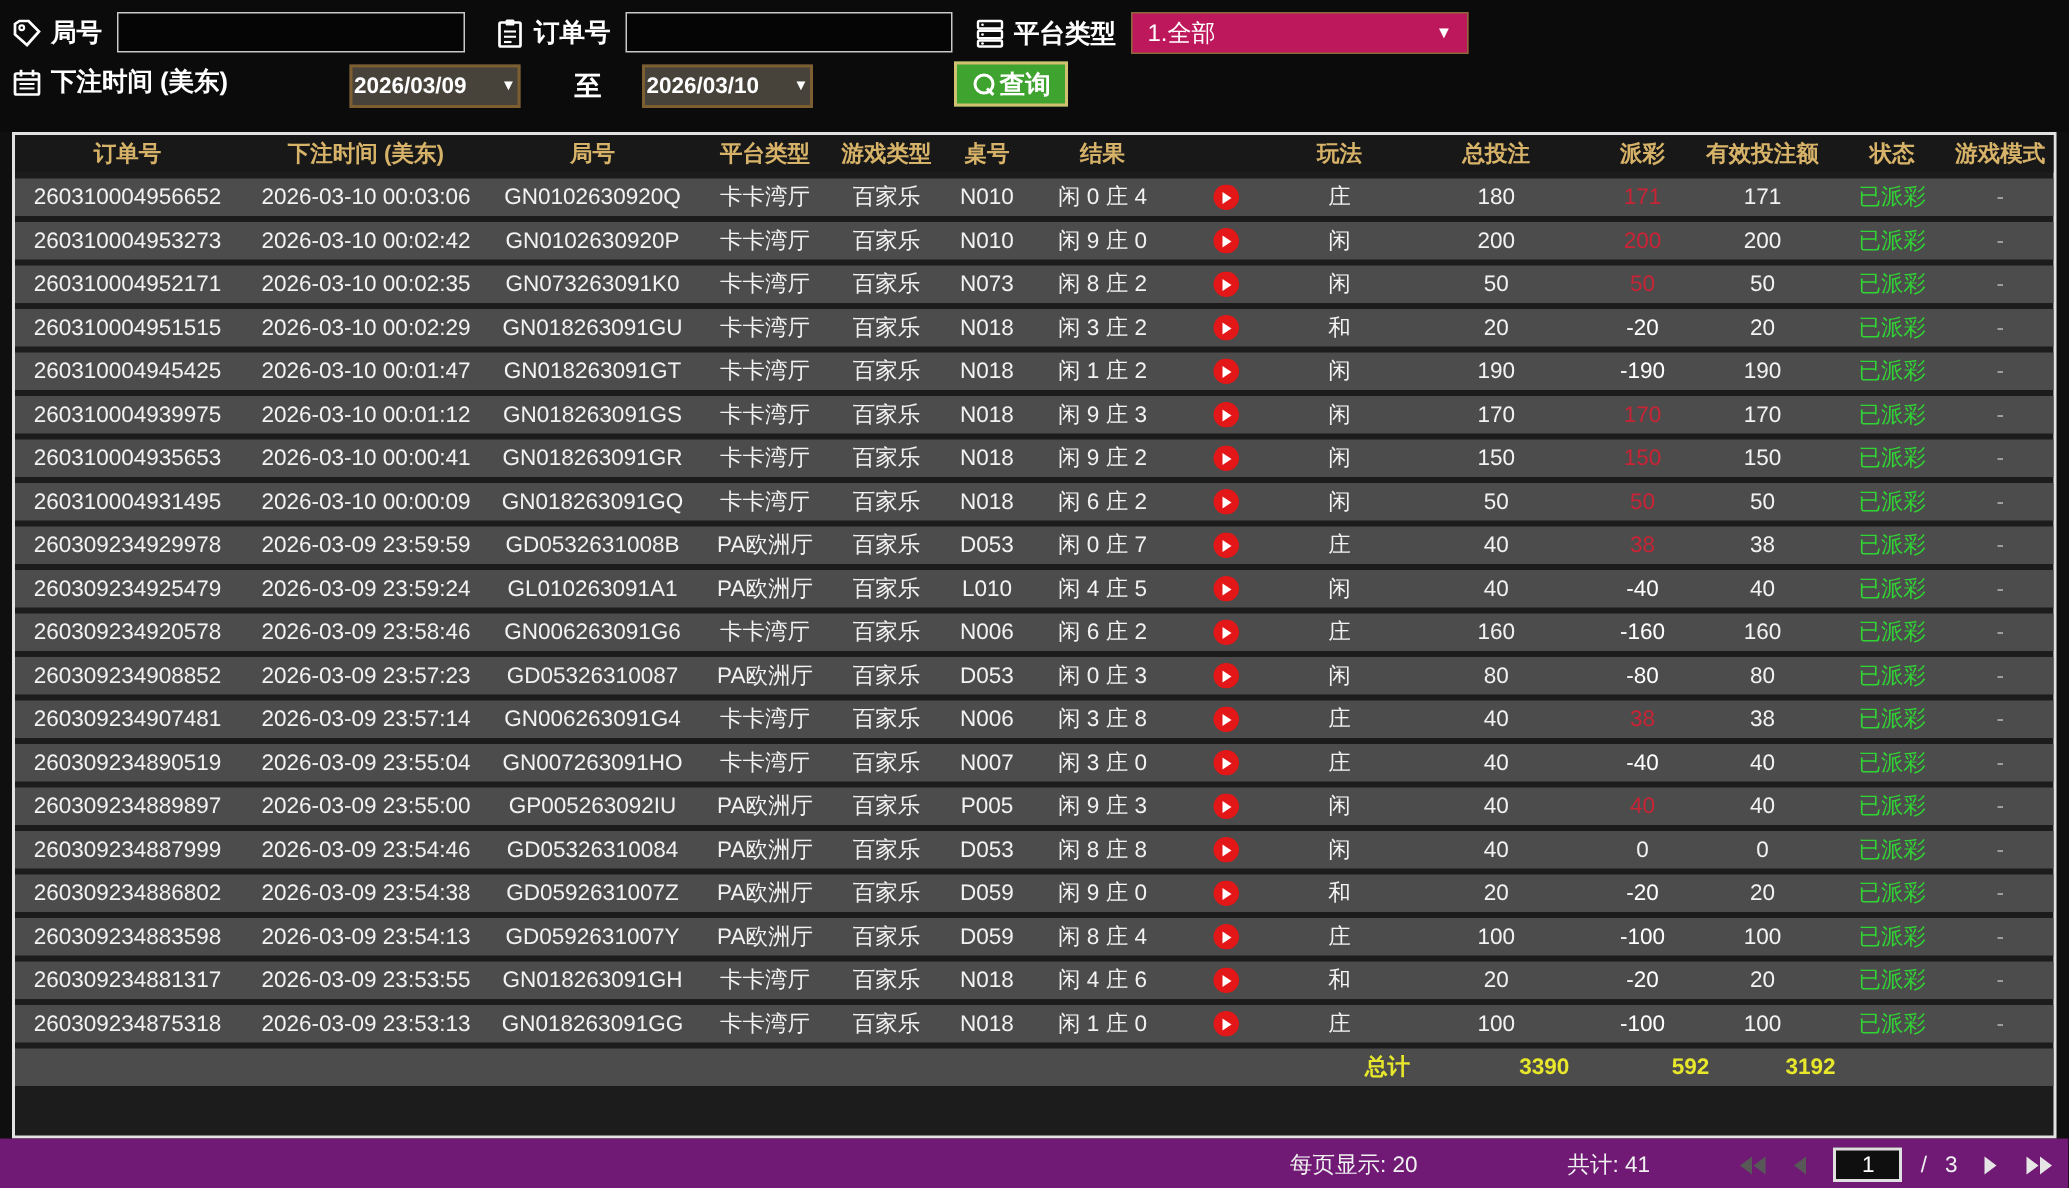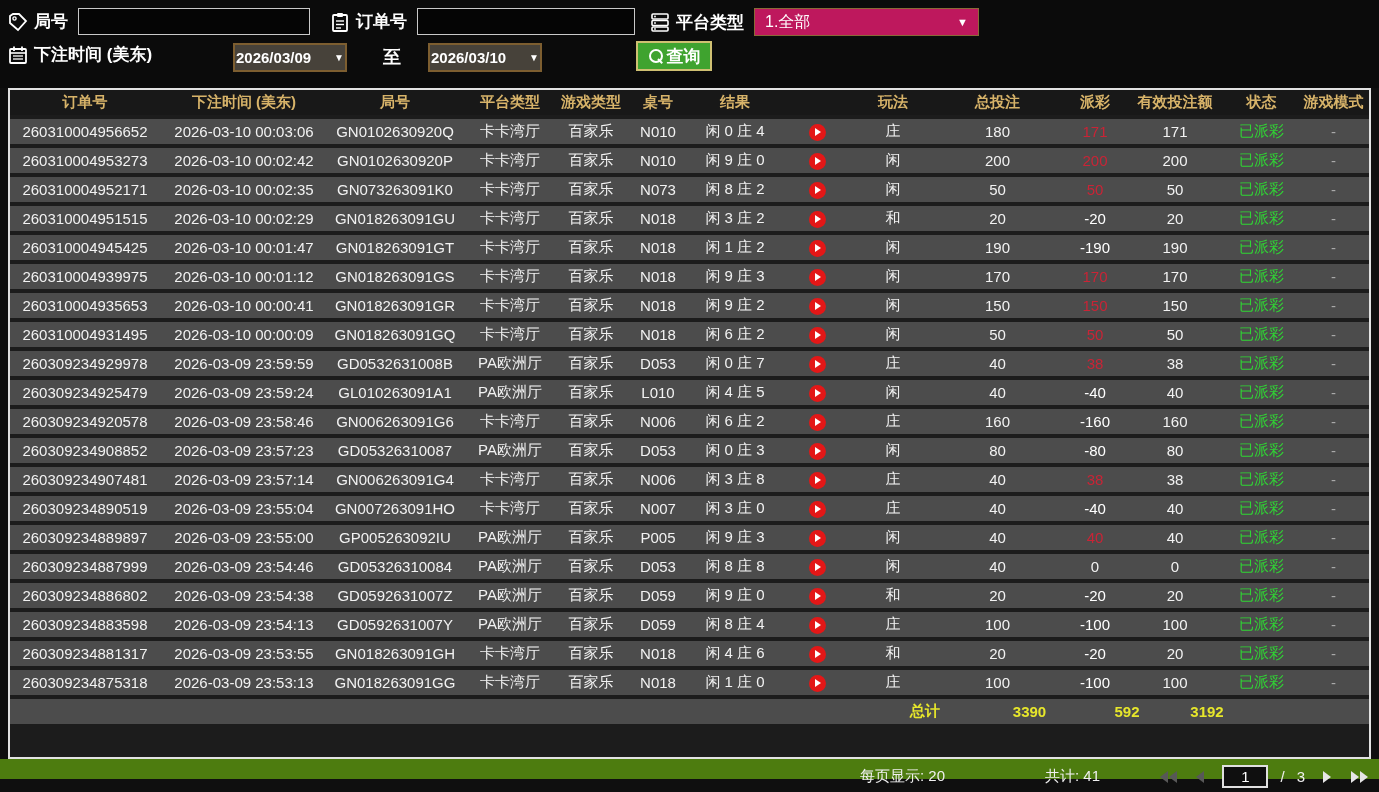--- a/index.html
+++ b/index.html
@@ -50,21 +50,21 @@
   .status { color:#30d434; }
   .mode { color:#a9a9a9; }
   .play-btn { display:inline-block; position:relative; width:17px; height:17px;
     background:#e31717; border-radius:50%; cursor:pointer; vertical-align:middle; }
   .play-btn::after { content:""; position:absolute; left:6.5px; top:4.5px;
     border-left:6px solid #fff; border-top:4px solid transparent; border-bottom:4px solid transparent; }
   .sumrow .cell { color:#e7e72b; font-weight:bold; }
   .totalrow { margin-bottom:0;padding-left:32px; }
 
   
-  .bottombar { position:absolute; left:0; top:759px; width:1379px; height:20px; background:#4d7c0f; }
+  .bottombar { position:absolute; left:0; top:759px; width:1379px; height:33px; background:#701a75; }
   .bb-text { position:absolute; top:8px; color:#f0f0f0; font-size:15px; }
   .pager { position:absolute; right:10px; top:6px; display:flex; align-items:center; gap:12px; }
   .pgbtn { width:20px; height:18px; position:relative; cursor:pointer; display:flex;
     align-items:center; justify-content:center; }
   .tri { width:0; height:0; border-top:7px solid transparent; border-bottom:7px solid transparent; }
   .tri.left  { border-right:10px solid #585858; }
   .tri.right { border-left:10px solid #e6e6e6; }
   .dbl { display:flex; gap:1px; }
   .tri.sm { border-top-width:6px; border-bottom-width:6px; }
   .tri.sm.left { border-right-width:8px; }

